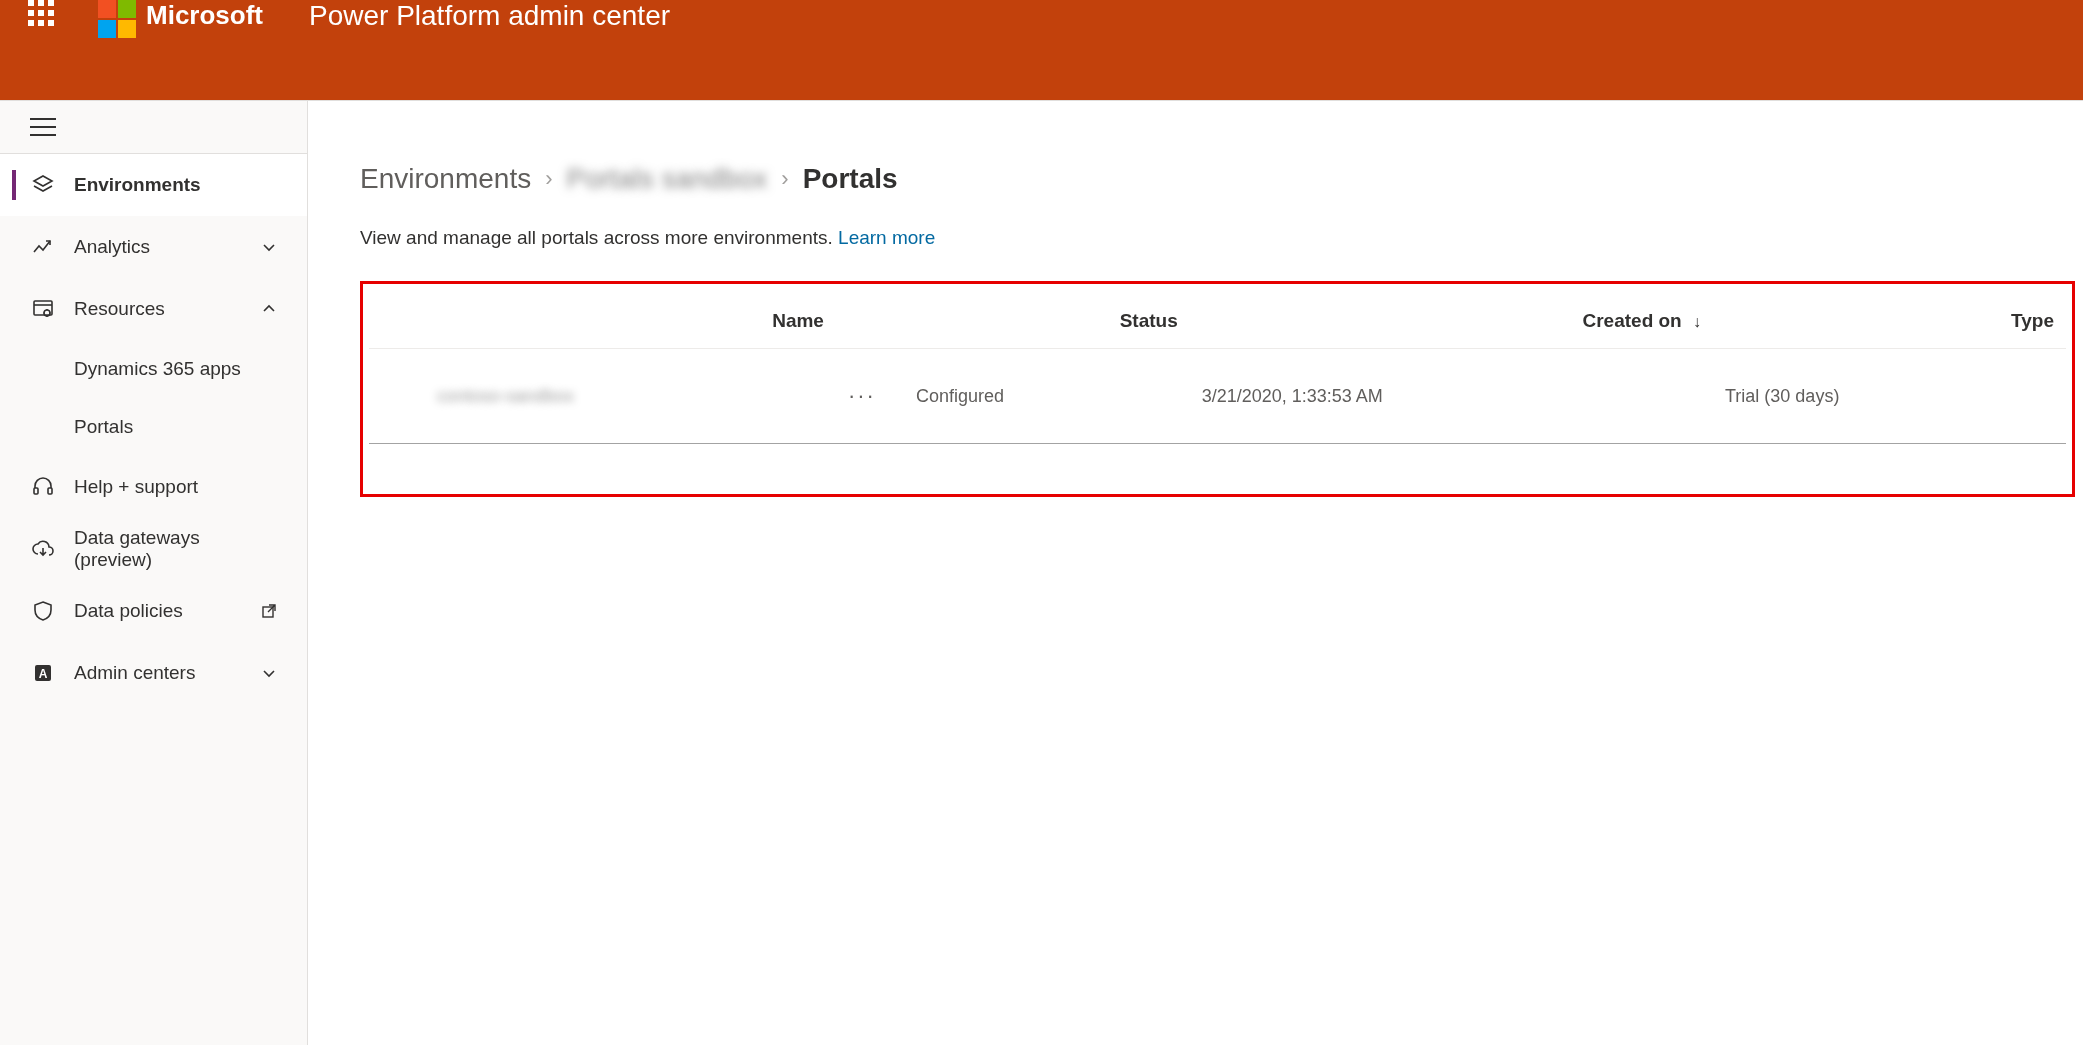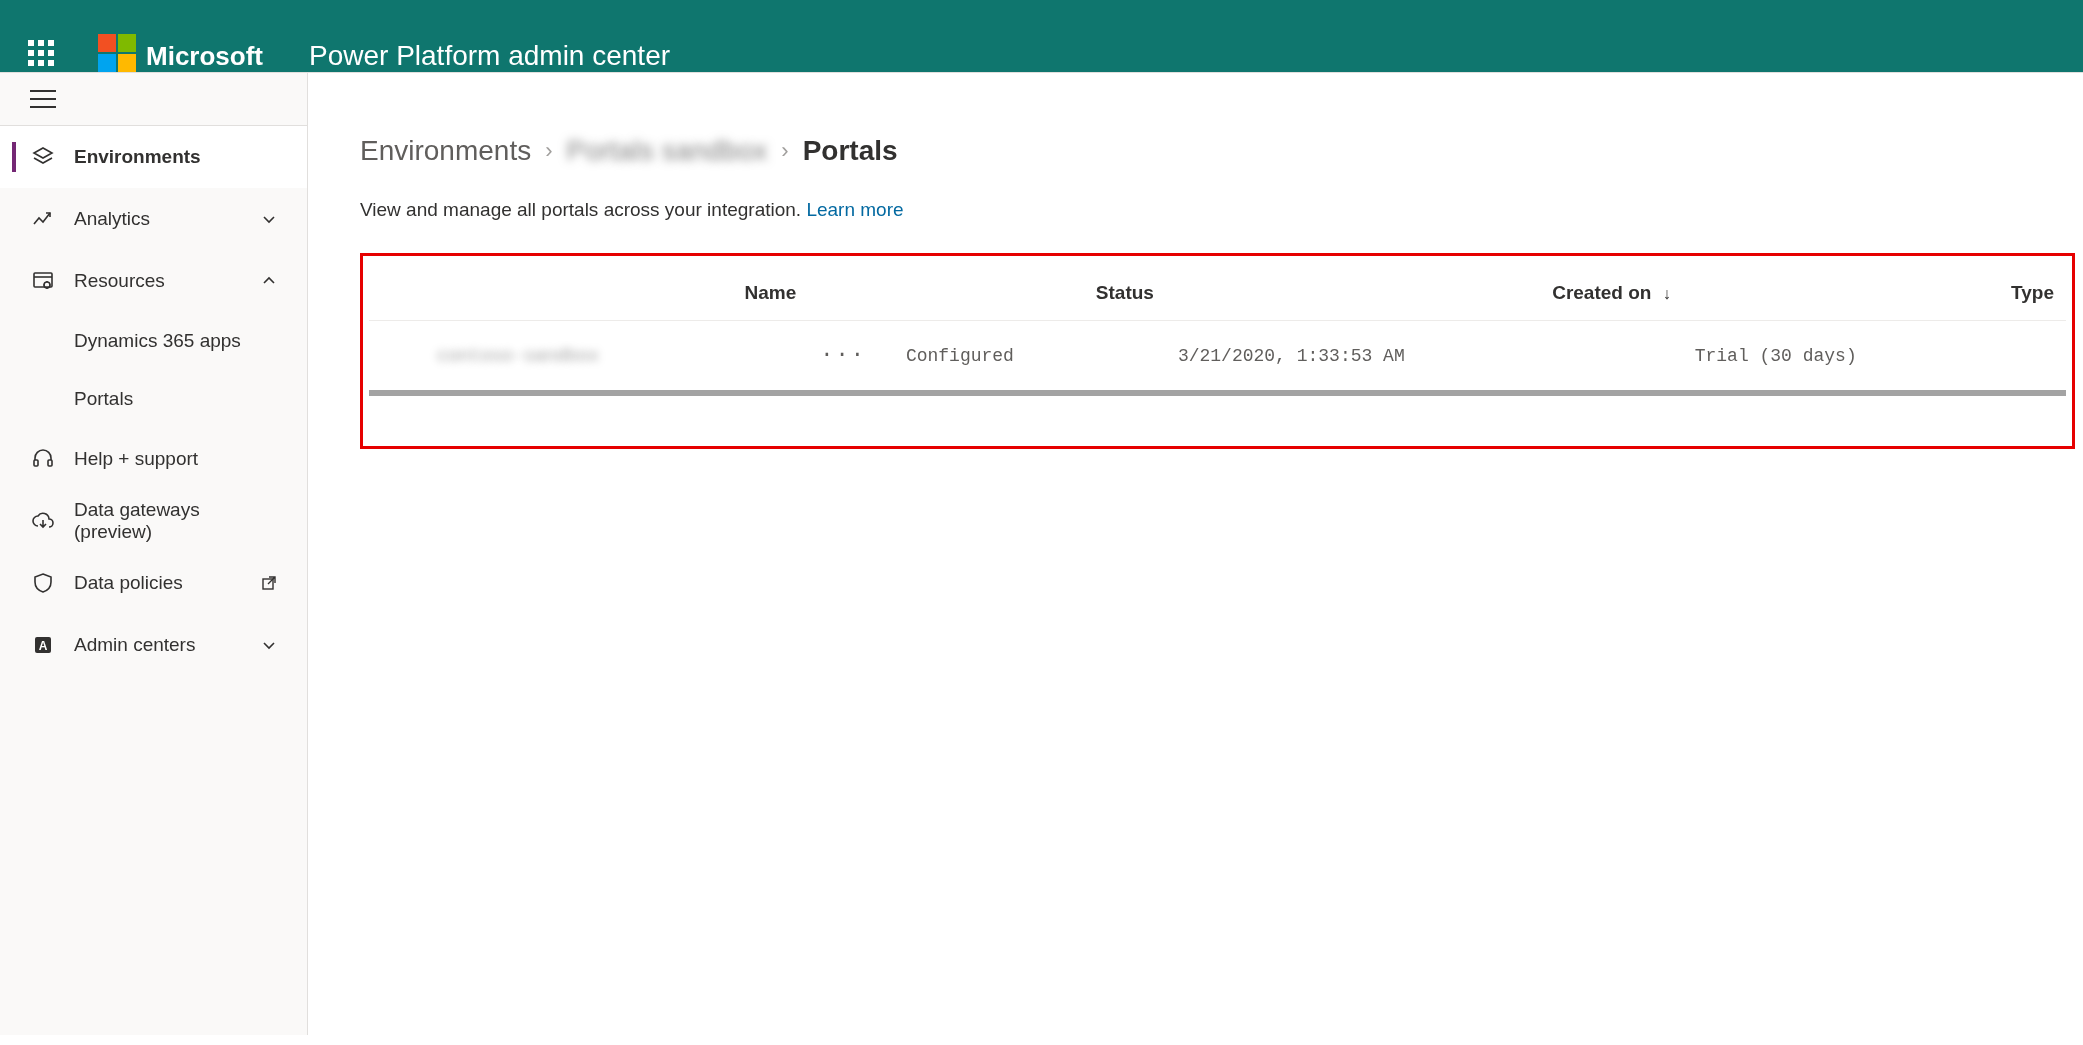--- a/index.html
+++ b/index.html
@@ -1,23 +1,23 @@
 <!DOCTYPE html>
 <html><head>
 <meta charset="utf-8">
 <style>
   * { box-sizing: border-box; margin: 0; padding: 0; }
   body { font-family: 'Segoe UI', Arial, sans-serif; background: #fff; color: #323130; }
 
   
   .top-header {
-    background: #0f766e;
-    height: 72px;
-    display: flex;
-    align-items: flex-end;
+    background: #c2410c;
+    height: 100px;
+    display: flex;
+    align-items: flex-start;
     padding: 0 0 0 28px;
   }
   .waffle {
     width: 32px; height: 32px;
     display: grid;
     grid-template-columns: repeat(3, 6px);
     grid-template-rows: repeat(3, 6px);
     gap: 4px;
     margin-right: 38px;
     cursor: pointer;
@@ -144,23 +144,22 @@
   thead th {
     text-align: right;
     font-weight: 600;
     font-size: 19px;
     padding: 16px 12px;
     border-bottom: 1px solid #edebe9;
   }
   tbody td {
     font-size: 18px;
     color: #605e5c;
-    padding: 22px 12px;
-    border-bottom: 6px solid #a3a3a3;
-    font-family: Liberation Mono, monospace;
+    padding: 34px 12px;
+    border-bottom: 1px solid #a3a3a3;
   }
   .col-check { width: 56px; }
   .sort-arrow { font-size: 16px; margin-left: 6px; }
   .row-blur { color: transparent; text-shadow: 0 0 8px rgba(0,0,0,0.4); user-select:none; }
   .dots { font-size: 22px; letter-spacing: 2px; color: #605e5c; text-align: right; padding-right: 28px; cursor:pointer; }
 
   svg { display: block; }
 </style>
 </head>
 <body>
@@ -303,21 +302,21 @@
     <div class="content-inner">
     <div class="breadcrumb">
       <span>Environments</span>
       <span class="sep">›</span>
       <span class="blur">Portals sandbox</span>
       <span class="sep">›</span>
       <span class="current">Portals</span>
     </div>
 
     <div class="intro">
-      <span>View and manage all portals across your integration. </span><a href="#">Learn more</a>
+      <span>View and manage all portals across more environments. </span><a href="#">Learn more</a>
     </div>
 
     <div class="table-frame">
       <table>
         <thead>
           <tr>
             <th class="col-check"></th>
             <th><span>Name</span></th>
             <th style="width:60px"></th>
             <th><span>Status</span></th>

